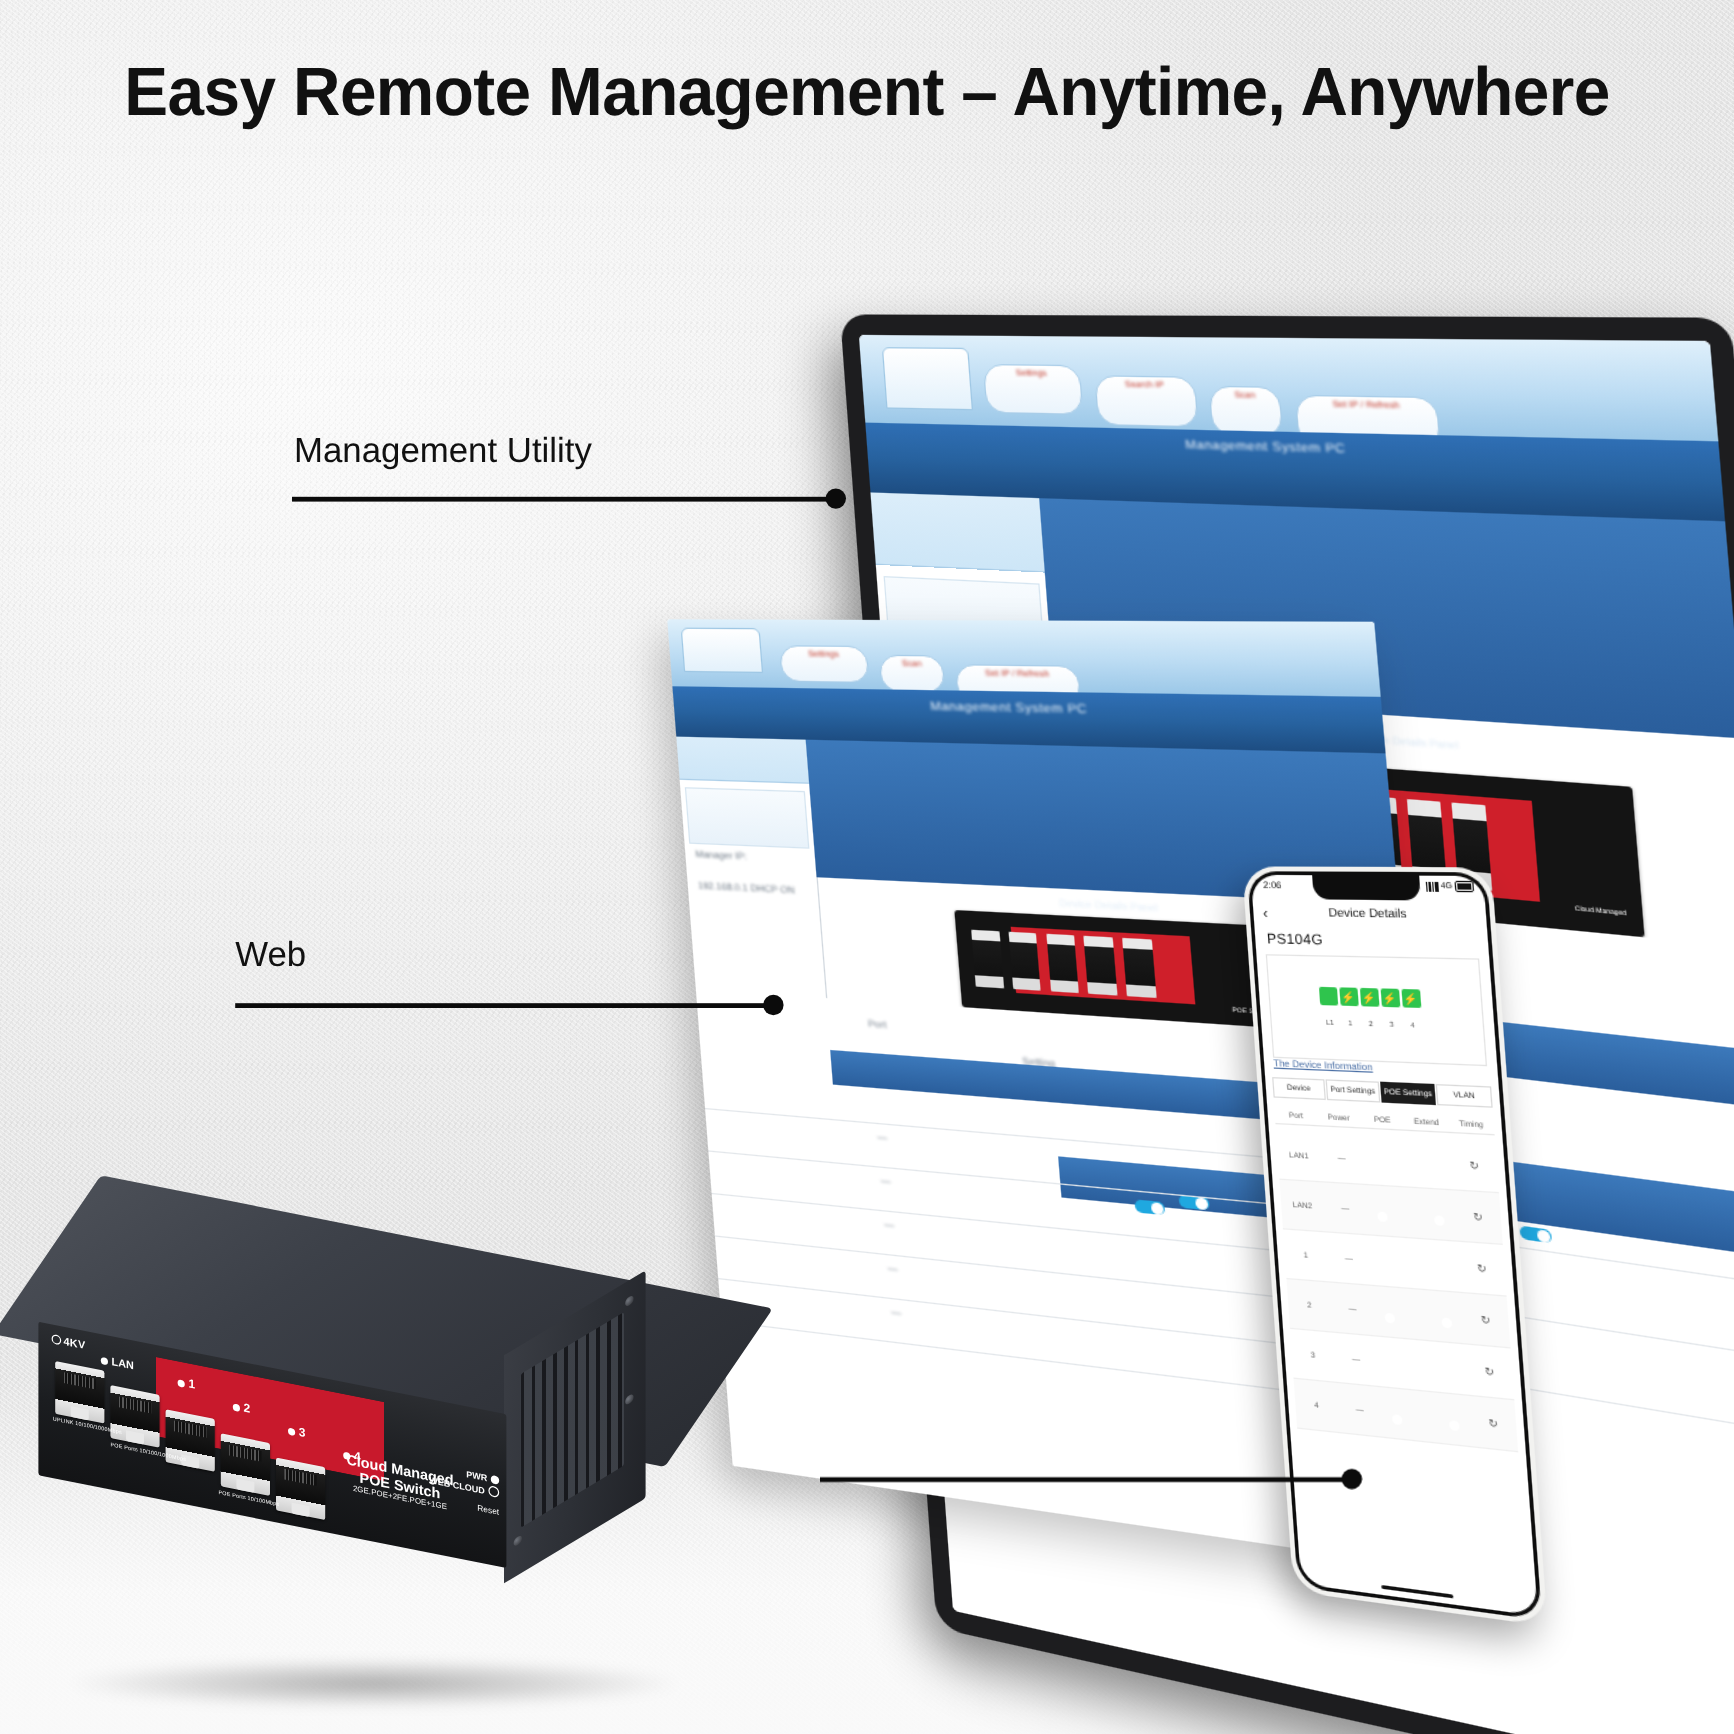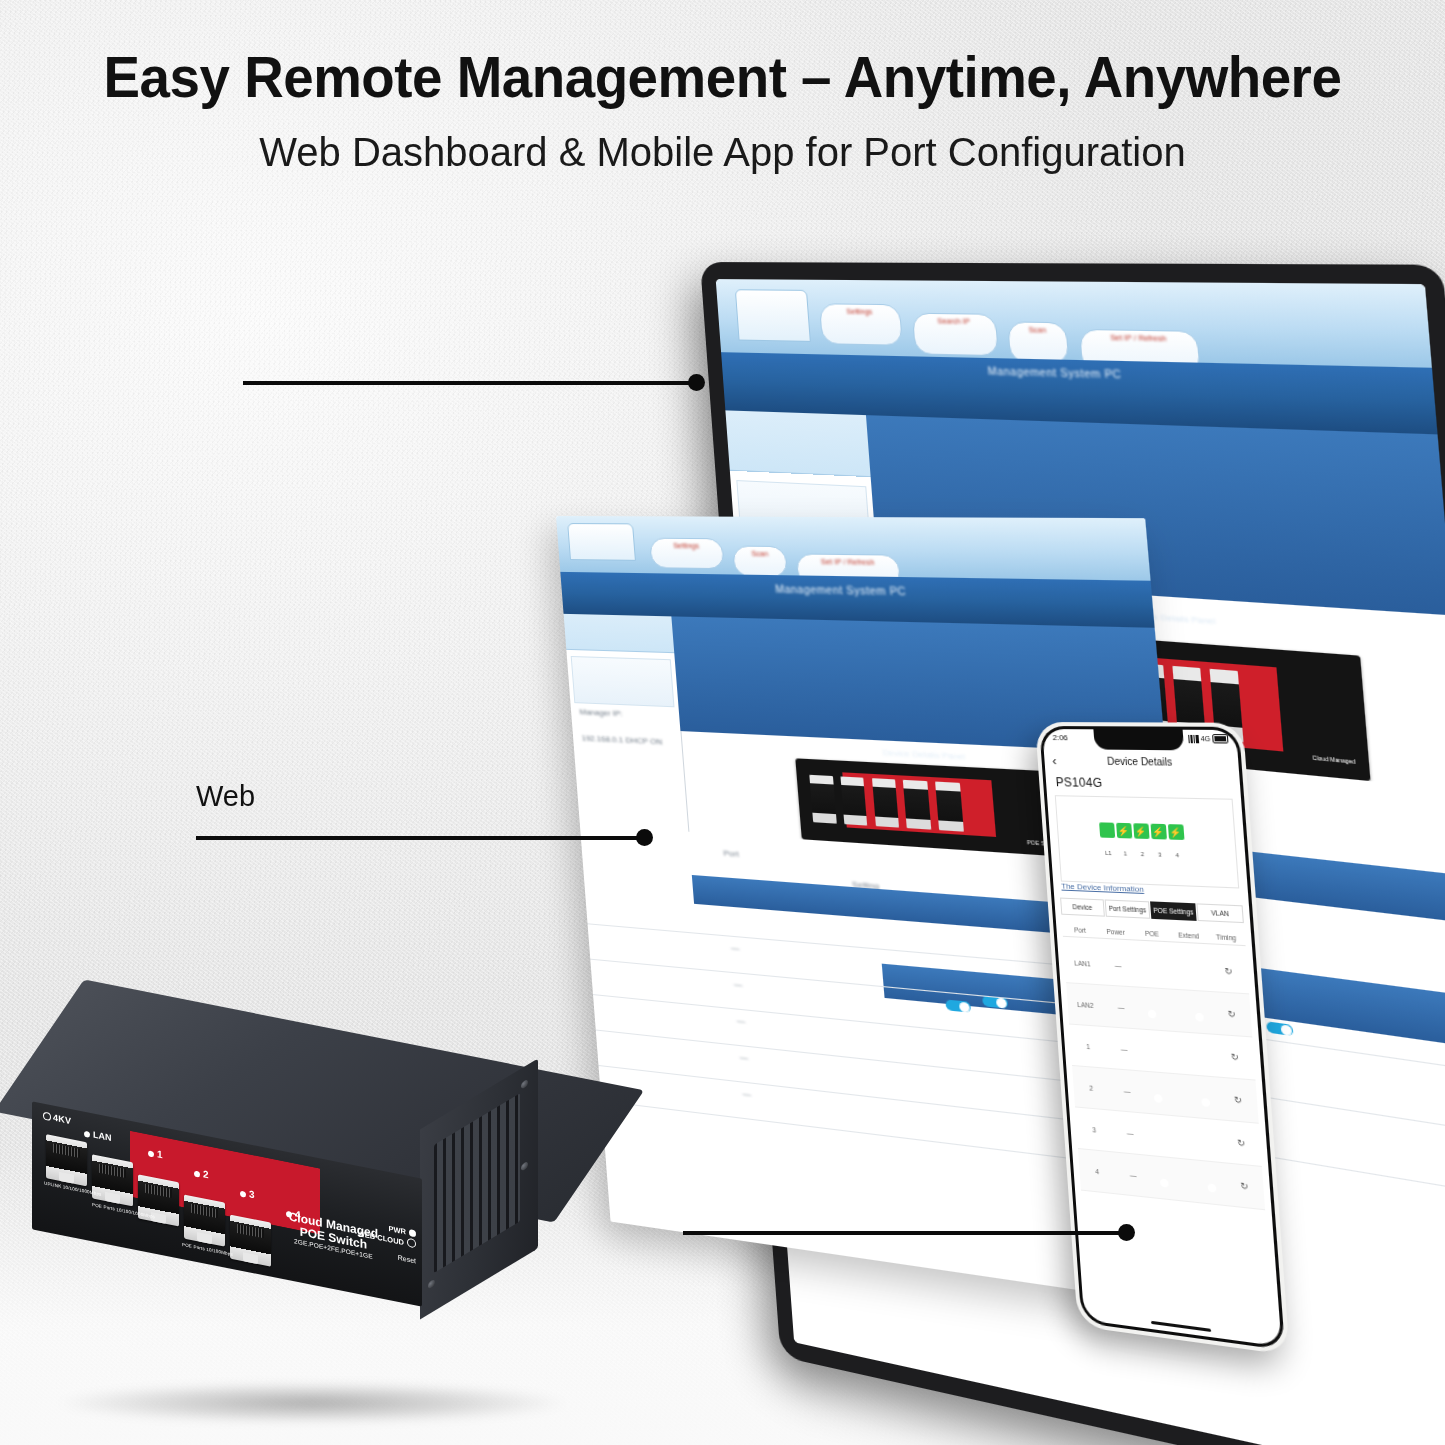--- a/index.html
+++ b/index.html
@@ -239,21 +239,20 @@
     filter:blur(5px);}
 </style>
 </head>
 <body>
 
 <div id="bg"></div>
 <div id="floor"></div>
 
 <div class="head">
   <div class="h1">Easy Remote Management – Anytime, Anywhere</div>
-  <div class="h2">Web Dashboard &amp; Mobile App for Port Configuration</div>
 </div>
 
 <div id="tablet">
   <div class="screen">
     <div class="dash">
       <div class="topbar"></div>
       <div class="tab" style="left:3%;width:11%;"></div>
       <div class="pill" style="left:16%;top:2.2%;width:12%;">
           <i>Settings</i>
         </div>
@@ -530,20 +529,21 @@
         <div><span>PWR</span><span class="ld"></span></div>
         <div style="margin-top:1px;"><span>WEB</span>
           <span>CLOUD</span><span class="ld o"></span></div>
       </div>
       <div class="resetlbl">Reset</div>
     </div>
   </div>
 </div>
 
 <div class="callout" id="callout-utility">
+  <div class="lbl">Management Utility</div>
   <div class="leader">
       <div class="ln"></div>
       <div class="dot"></div>
     </div>
 </div>
 
 <div class="callout" id="callout-web">
   <div class="lbl">Web</div>
   <div class="leader">
       <div class="ln"></div>

